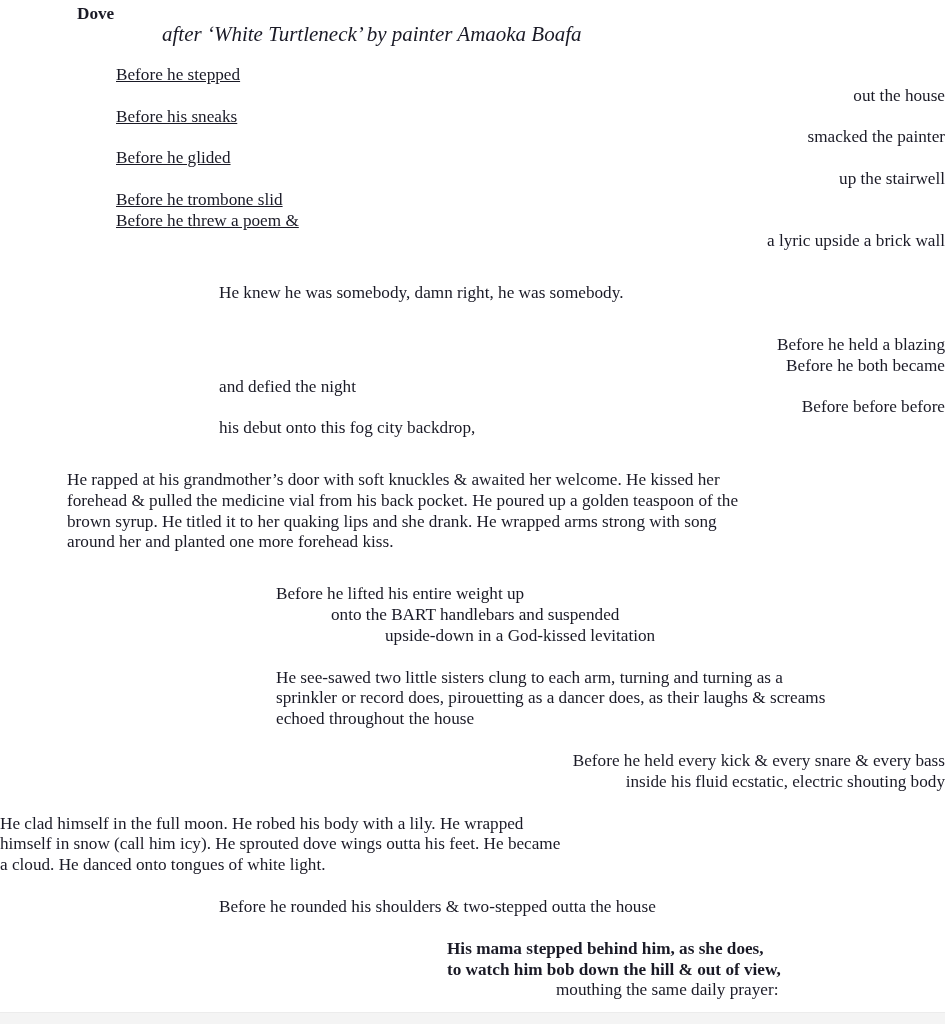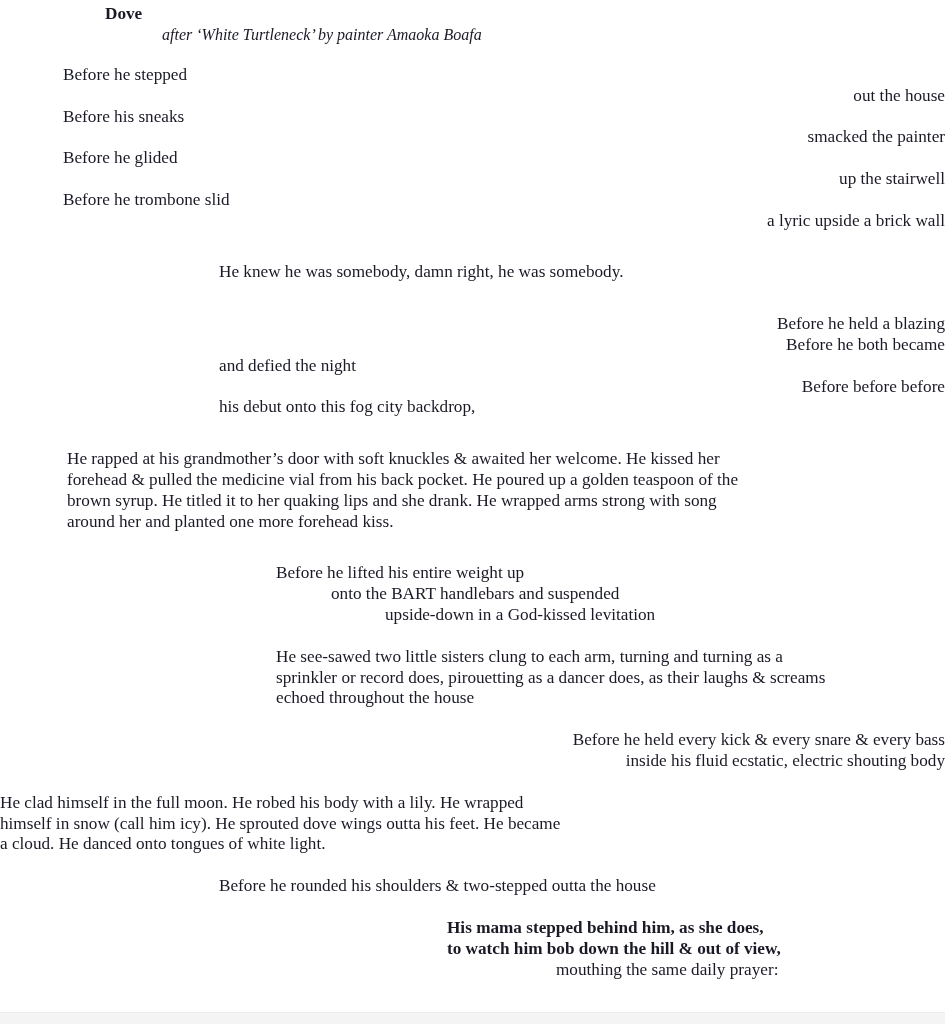--- a/index.html
+++ b/index.html
@@ -49,36 +49,36 @@
   .para {
     font-size: 17.2px;
     line-height: 20.8px;
     white-space: pre-wrap;
   }
 
   .title {
     font-weight: bold;
     font-size: 17.2px;
     line-height: 21px;
-    margin-left: 105px;
+    margin-left: 77px;
   }
 
   .subtitle {
     font-style: italic;
-    font-size: 16px;
+    font-size: 21px;
     line-height: 21px;
     margin-left: 162px;
   }
 
   .stanza {
     margin: 0;
   }
 
   
-  .i0  { margin-left: 63px; }
+  .i0  { margin-left: 116px; text-decoration: underline; }
   .i1  { margin-left: 66px; text-align: right; }
   .i2  { margin-left: 219px; }
   .i3  { margin-left: 276px; }
   .i4  { margin-left: 331px; }
   .i5  { margin-left: 385px; }
   .i6  { margin-left: 447px; font-weight: bold; }
   .i7  { margin-left: 556px; }
 
   .para {
     box-sizing: border-box;
@@ -105,20 +105,21 @@
     <div class="gap-md"></div>
 
     <div class="stanza">
       <div class="line i0">Before he stepped</div>
       <div class="line i1">out the house</div>
       <div class="line i0">Before his sneaks</div>
       <div class="line i1">smacked the painter</div>
       <div class="line i0">Before he glided</div>
       <div class="line i1">up the stairwell</div>
       <div class="line i0">Before he trombone slid</div>
+      <div class="line i0">Before he threw a poem &amp;</div>
       <div class="line i1">a lyric upside a brick wall</div>
     </div>
 
     <div class="gap-lg"></div>
     <div class="gap-sm"></div>
 
     <div class="stanza">
       <div class="line i2">He knew he was somebody, damn right, he was somebody.</div>
     </div>
 

